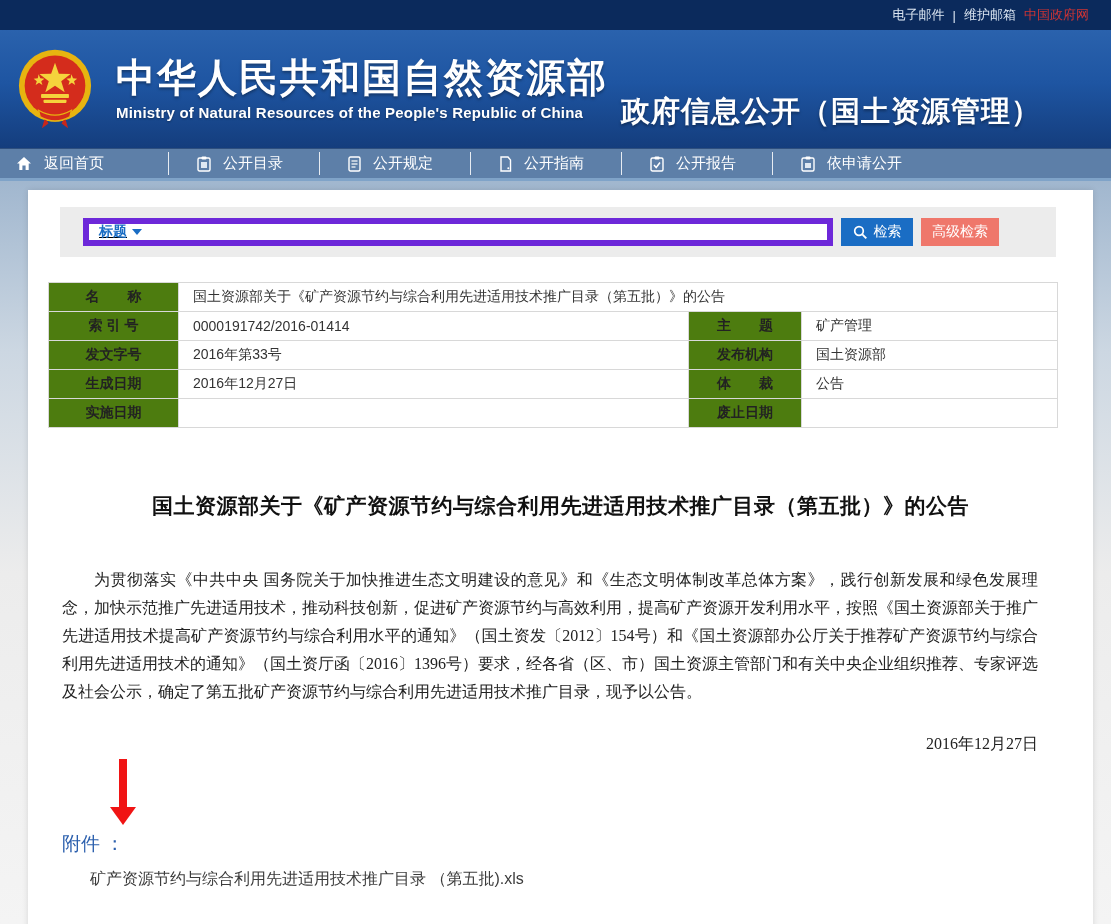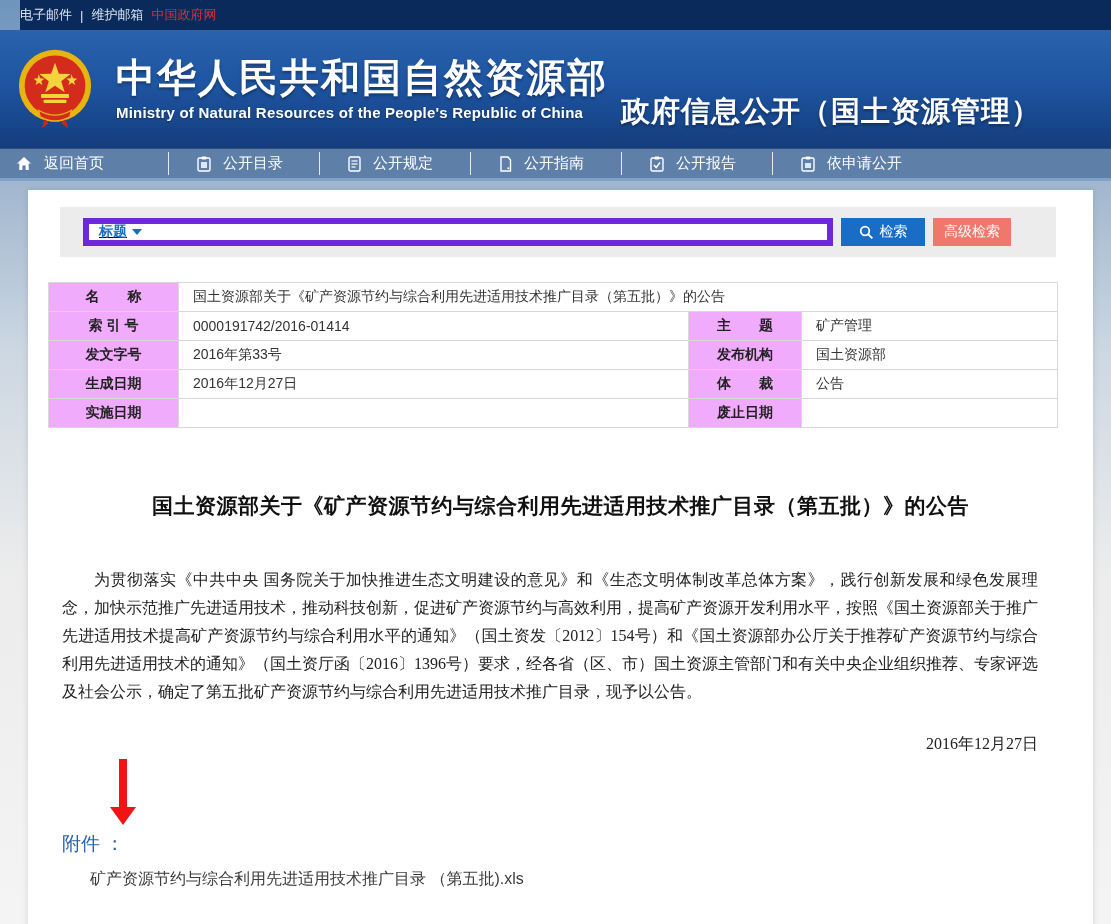--- a/index.html
+++ b/index.html
@@ -4,22 +4,22 @@
 <style>
   * { margin:0; padding:0; box-sizing:border-box; }
   html,body { width:1111px; height:924px; overflow:hidden; }
   body {
     font-family:"Liberation Sans","DejaVu Sans",sans-serif;
     background:linear-gradient(180deg,#6f94bd 0%,#9db4cd 18%,#ccd7e2 38%,#ececec 62%,#f4f4f4 100%);
   }
   
   .topbar {
     height:30px; background:#0b2a5c; color:#dce6f2;
-    display:flex; align-items:center; justify-content:flex-start;
-    font-size:13px; padding-right:22px; gap:8px;margin-left:20px;
+    display:flex; align-items:center; justify-content:flex-end;
+    font-size:13px; padding-right:22px; gap:8px;
   }
   .topbar .lnk { cursor:pointer; }
   .topbar .gov { color:#cf3434; }
   
   .header {
     height:118px;
     background:linear-gradient(180deg,#2a62ad 0%,#1e55a2 45%,#143d7d 100%);
     display:flex; align-items:center; position:relative;
   }
   .brand { display:flex; align-items:center; margin-left:14px; }
@@ -58,29 +58,29 @@
     display:flex; align-items:center;text-decoration:underline;
   }
   .field-select {
     display:flex; align-items:center; gap:5px; padding:0 10px;
     color:#1a6dc4; font-weight:bold; font-size:14px; cursor:pointer; white-space:nowrap;
   }
   .chev { width:0; height:0; border-left:5px solid transparent; border-right:5px solid transparent; border-top:6px solid #1a6dc4; }
   .search-input { flex:1; border:none; outline:none; height:100%; font-size:14px; background:transparent; }
   .btn { height:28px; border:none; color:#fff; font-size:14px; cursor:pointer;
          display:flex; align-items:center; justify-content:center; gap:6px; }
-  .btn-search { width:84px; background:#1a6dc4; }
+  .btn-search { width:72px; background:#1a6dc4; }
   .btn-advanced { width:78px; background:#ef776b; }
   
   .meta-table {
     margin:25px 35px 0 20px; border-collapse:collapse; width:1010px;
     font-size:14px; color:#333; table-layout:fixed;
   }
   .meta-table td { border:1px solid #d8d8d8; height:29px; padding:0 14px; }
-  .meta-table td.lbl { background:#f0abfc; font-weight:bold; text-align:center; color:#222; }
+  .meta-table td.lbl { background:#4d7c0f; font-weight:bold; text-align:center; color:#222; }
   
   .article-title {
     margin-top:64px; text-align:center; font-family:"Liberation Serif","DejaVu Serif",serif;
     font-size:21px; font-weight:bold; color:#111; letter-spacing:.5px;
   }
   .article-body {
     margin:46px 55px 0 34px; font-family:"Liberation Serif","DejaVu Serif",serif;
     font-size:16px; line-height:28px; color:#222; text-align:justify; text-indent:2em;
   }
   .article-date {

